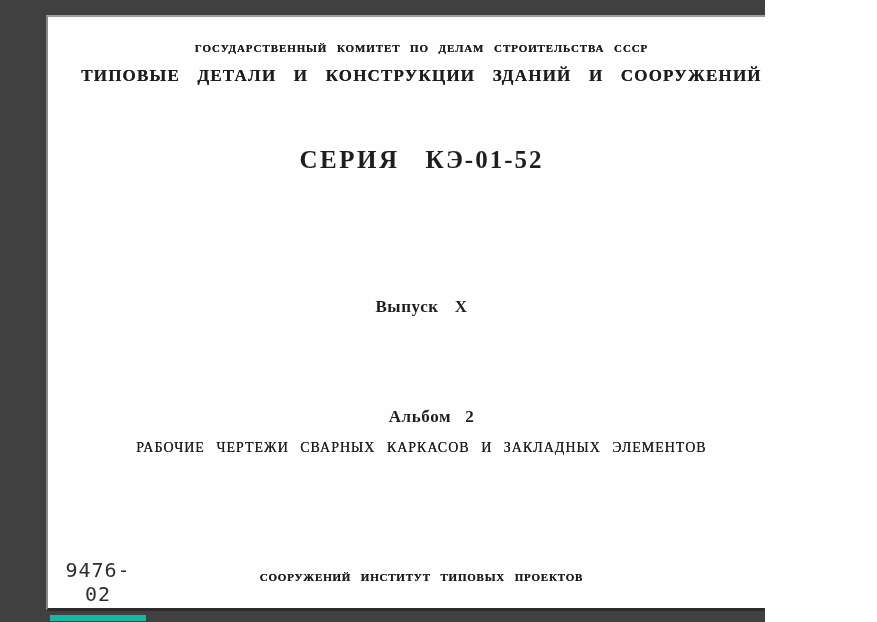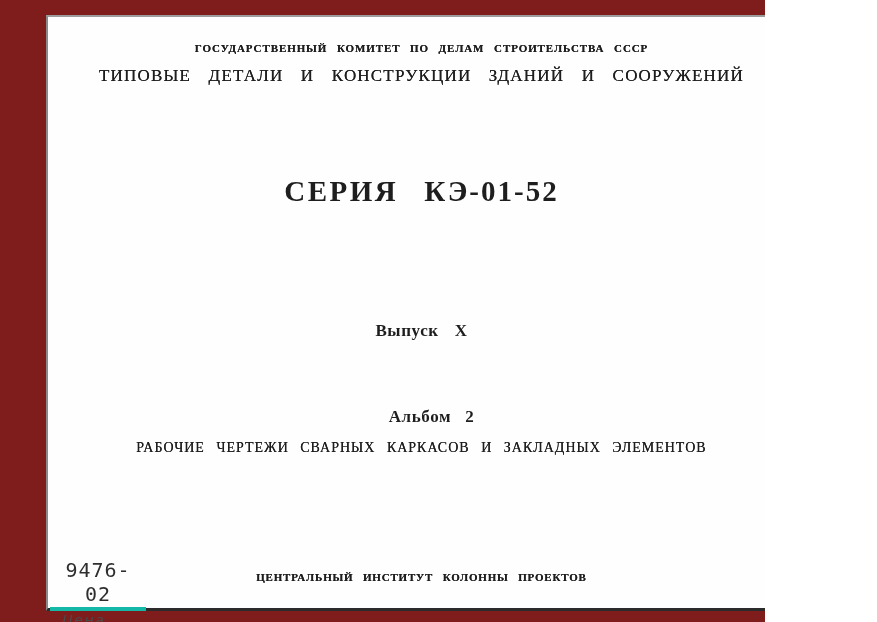--- a/index.html
+++ b/index.html
@@ -5,21 +5,21 @@
 <style>
   html, body {
     margin: 0;
     padding: 0;
     background: #ffffff;
   }
   .canvas {
     position: relative;
     width: 765px;
     height: 622px;
-    background: #7f1d1d;
+    background: #404040;
     overflow: hidden;
     font-family: "Liberation Serif", serif;
     color: #1e1e1e;
   }
   
   .frame {
     position: absolute;
     left: 46px;
     top: 15px;
     width: 789px;
@@ -42,48 +42,48 @@
     top: 25px;
     font-size: 11px;
     font-weight: bold;
     letter-spacing: 0.9px;
     word-spacing: 6px;
     text-shadow: 0 0 0.5px #222;
   }
   .collection {
     top: 49px;
     font-size: 17px;
-    font-weight: normal;
+    font-weight: bold;
     letter-spacing: 1.2px;
     word-spacing: 12px;
     text-shadow: 0 0 0.5px #222;
   }
   .series {
-    top: 158px;
-    font-size: 29px;
+    top: 129px;
+    font-size: 25px;
     font-weight: bold;
     letter-spacing: 2.5px;
   }
   .series .code { margin-left: 26px; letter-spacing: 2px; }
   .main-title {
     top: 198px;
     font-size: 26px;
     font-weight: bold;
     letter-spacing: 0.4px;
     line-height: 27px;
     word-spacing: 4px;
   }
   .main-title .stretch {
     display: inline-block;
     transform: scaleY(1.22);
     transform-origin: 50% 50%;
     text-shadow: 0 0 0.6px #1a1a1a;
   }
   .issue-line {
-    top: 304px;
+    top: 280px;
     font-size: 17px;
     font-weight: bold;
     letter-spacing: 0.6px;
   }
   .issue-line .num { margin-left: 16px; }
   .issue-subtitle {
     top: 326px;
     font-size: 20px;
     font-weight: bold;
     letter-spacing: 0.3px;
@@ -133,22 +133,22 @@
     width: 96px;
     text-align: center;
   }
   .stamp-code {
     display: inline-block;
     font-family: "DejaVu Sans Mono", monospace;
     font-size: 20px;
     font-weight: 400;
     color: #2e2e2e;
     letter-spacing: 1px;
-    padding: 0 3px 1px 3px;
-    border-bottom: 4px solid #14b8a6;
+    padding: 0 3px 9px 3px;
+    border-bottom: 6px solid #14b8a6;
   }
   .stamp-caption {
     display: block;
     text-align: left;
     margin: 1px 0 0 12px;
     font-family: "DejaVu Sans", sans-serif;
     font-style: italic;
     font-size: 14px;
     letter-spacing: 1.5px;
     color: #4a4a4a;
@@ -187,20 +187,20 @@
       <span>Альбом</span><span class="num">2</span>
     </div>
 
     <div class="cline album-subtitle">РАБОЧИЕ ЧЕРТЕЖИ СВАРНЫХ КАРКАСОВ И ЗАКЛАДНЫХ ЭЛЕМЕНТОВ</div>
 
     <div class="stamp">
       <span class="stamp-code">9476-02</span>
       <span class="stamp-caption">Цена</span>
     </div>
 
-    <div class="cline institute">ЦЕНТРАЛЬНЫЙ ИНСТИТУТ КОЛОННЫ ПРОЕКТОВ</div>
+    <div class="cline institute">СООРУЖЕНИЙ ИНСТИТУТ ТИПОВЫХ ПРОЕКТОВ</div>
 
 
   </div>
 
   <div class="watermark">gbi22.ru</div>
 
 </div>
 
 </body></html>

